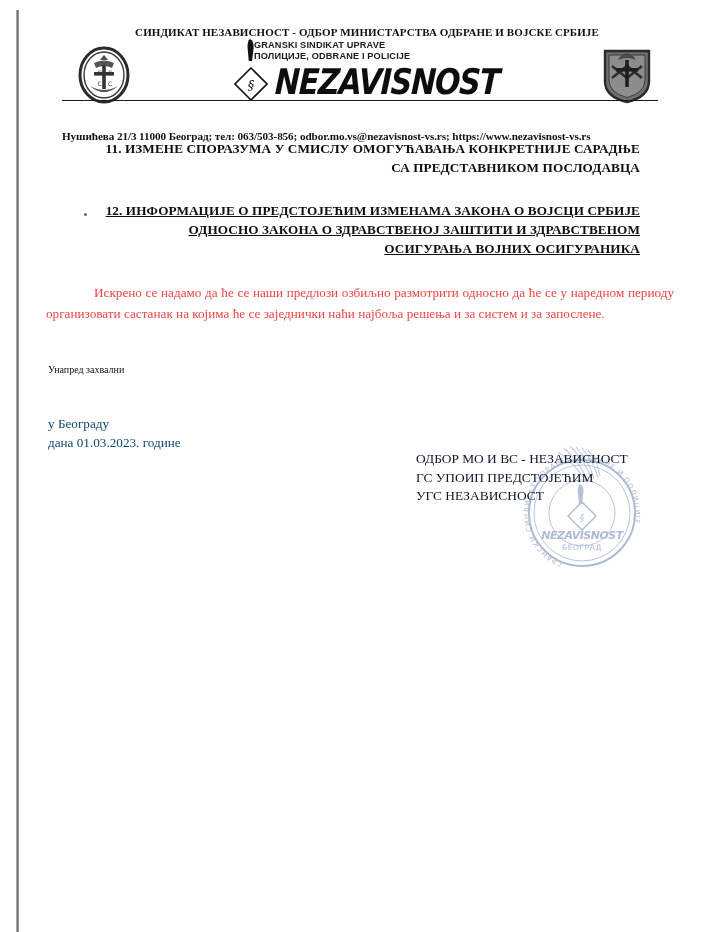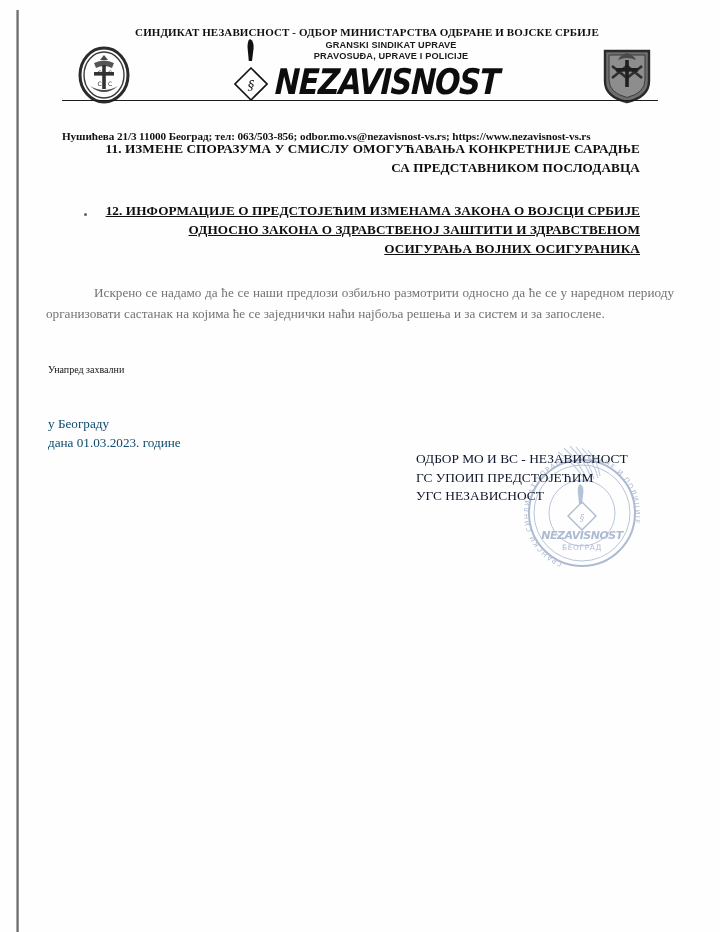--- a/index.html
+++ b/index.html
@@ -81,21 +81,20 @@
     height: 56px;
   }
   .emblem-left svg, .emblem-right svg { display: block; }
 
   
   .union-logo {
     position: absolute;
     left: 168px;
     top: 0px;
     width: 300px;
-    text-align: center;
   }
   .union-sub {
     font-family: "Liberation Sans", sans-serif;
     font-size: 9.2px;
     font-weight: bold;
     letter-spacing: .15px;
     line-height: 11px;
     color: #1b1b1b;
     margin-left: 26px;
   }
@@ -171,21 +170,21 @@
   
   .body-paragraph {
     position: absolute;
     left: 46px;
     top: 282px;
     width: 628px;
     font-size: 13.2px;
     line-height: 21px;
     text-align: justify;
     text-indent: 48px;
-    color: #737373;
+    color: #ef4444;
   }
   .closing-thanks {
     position: absolute;
     left: 48px;
     top: 364px;
     font-size: 10px;
     color: #121212;
   }
   .place-date {
     position: absolute;
@@ -244,21 +243,21 @@
           <text x="19.5" y="28.5" font-family="DejaVu Sans, sans-serif" font-size="6" fill="#2e2e2e">C</text>
           <text x="30" y="28.5" font-family="DejaVu Sans, sans-serif" font-size="6" fill="#2e2e2e">C</text>
           <text x="19.5" y="40" font-family="DejaVu Sans, sans-serif" font-size="6" fill="#2e2e2e">C</text>
           <text x="30" y="40" font-family="DejaVu Sans, sans-serif" font-size="6" fill="#2e2e2e">C</text>
           <path d="M12 40 q14 12 28 0 q-14 8 -28 0 z" fill="#4d4d4d"></path>
         </svg>
       </div>
 
       <div class="union-logo">
         <div class="union-sub">GRANSKI SINDIKAT UPRAVE</div>
-        <div class="union-sub">PRAVOSUĐA, UPRAVE I POLICIJE</div>
+        <div class="union-sub">ПОЛИЦИЈЕ, ODBRANE I POLICIJE</div>
 
         <div class="wordmark-wrap">
           <svg class="excl-mark" viewBox="0 0 12 30" aria-hidden="true">
             <path d="M4 0 q4 2 3.6 9 l-1.6 13 h-3.2 l-1.2 -13 q-.4 -7 2.4 -9 z" fill="#111"></path>
           </svg>
           <svg class="diamond-mark" viewBox="0 0 34 34" aria-hidden="true">
             <path d="M17 1 L33 17 L17 33 L1 17 Z" fill="none" stroke="#141414" stroke-width="1.6"></path>
             <text x="17" y="23" text-anchor="middle" font-family="DejaVu Serif, serif" font-size="13" font-style="italic" fill="#141414">§</text>
           </svg>
           <div class="wordmark">NEZAVISNOST</div>

